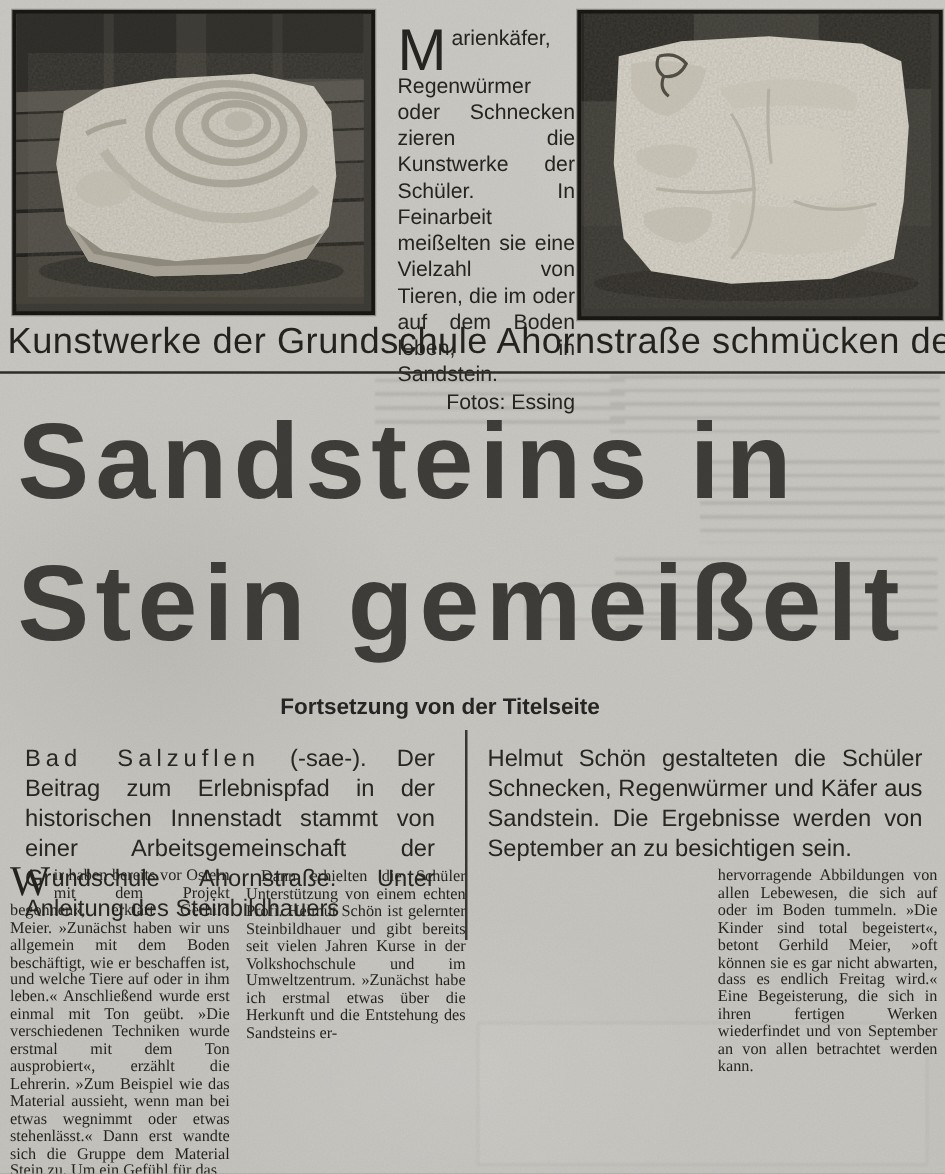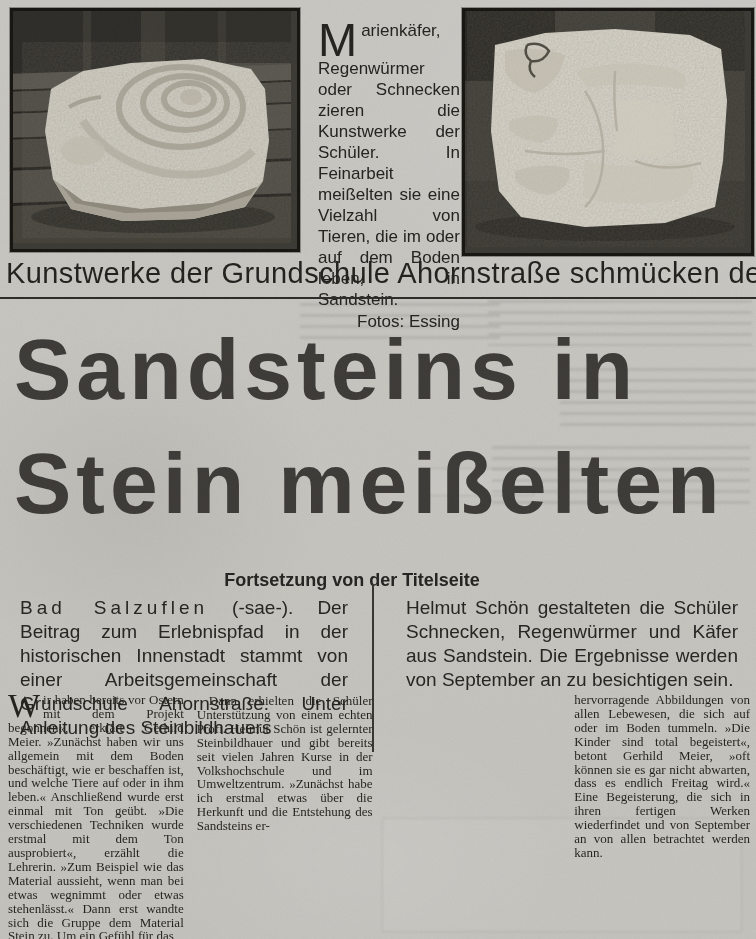--- a/index.html
+++ b/index.html
@@ -27,27 +27,27 @@
 
   
   .kicker{position:absolute;left:6px;top:257px;width:748px;font-size:29px;letter-spacing:.4px;color:#201f1c;font-weight:400;white-space:nowrap;}
   .kicker-rule{position:absolute;left:0;top:297px;width:756px;height:2px;background:#2b2a27;}
 
   
   .headline{position:absolute;left:14px;top:312px;width:742px;font-size:86px;line-height:114px;font-weight:700;letter-spacing:5px;color:#3c3a37;}
   .headline div{white-space:nowrap;}
 
   
-  .continuation{position:absolute;left:0;top:570px;width:704px;text-align:center;font-size:18px;font-weight:700;color:#232220;}
+  .continuation{position:absolute;left:0;top:555px;width:704px;text-align:center;font-size:18px;font-weight:700;color:#232220;}
 
   
   .lead{position:absolute;left:8px;top:584px;width:742px;display:grid;grid-template-columns:364px 1fr;column-gap:0;
         font-size:19px;line-height:24px;text-align:justify;color:#242320;}
   .lead .col-left{padding-right:12px;}
-  .lead .col-right{border-left:2px solid #35342f;padding-left:20px;}
+  .lead .col-right{border-left:2px solid #35342f;padding-left:4px;}
   .lead p{margin:12px;}
   .lead .dateline{letter-spacing:4px;}
 
   
   .bodycols{position:absolute;left:8px;top:693px;width:742px;height:240px;display:grid;grid-template-columns:repeat(4,1fr);column-gap:13px;
         font-family:"Liberation Serif",serif;font-size:13px;line-height:13.9px;text-align:justify;color:#211f19;}
   .bodycols p{margin:0;}
   .bodycols p.indent{text-indent:12px;margin-top:1px;}
   .dropcap-w{float:left;font-size:34px;line-height:26px;padding-right:3px;}
 
@@ -148,21 +148,21 @@
 
       <path d="M62 34 Q76 30 84 40 Q78 52 66 50 Q58 44 62 34 M66 50 Q62 60 70 66" fill="none" stroke="#4f4c43" stroke-width="2.5"></path>
     </svg>
   </figure>
 
   <div class="kicker">Kunstwerke der Grundschule Ahornstraße schmücken den Erlebnispfad</div>
   <div class="kicker-rule"></div>
 
   <div class="headline">
     <div>Sandsteins in</div>
-    <div>Stein meißelten</div>
+    <div>Stein gemeißelt</div>
   </div>
 
   <div class="continuation">Fortsetzung von der Titelseite</div>
 
   <div class="lead">
     <div class="col-left">
       <p><span class="dateline">Bad Salzuflen</span>
          <span>(-sae-).</span>
          <span>Der Beitrag zum Erlebnispfad in der historischen Innenstadt stammt von einer Arbeitsgemeinschaft der Grundschule Ahornstraße. Unter Anleitung des Steinbildhauers</span></p>
     </div>

